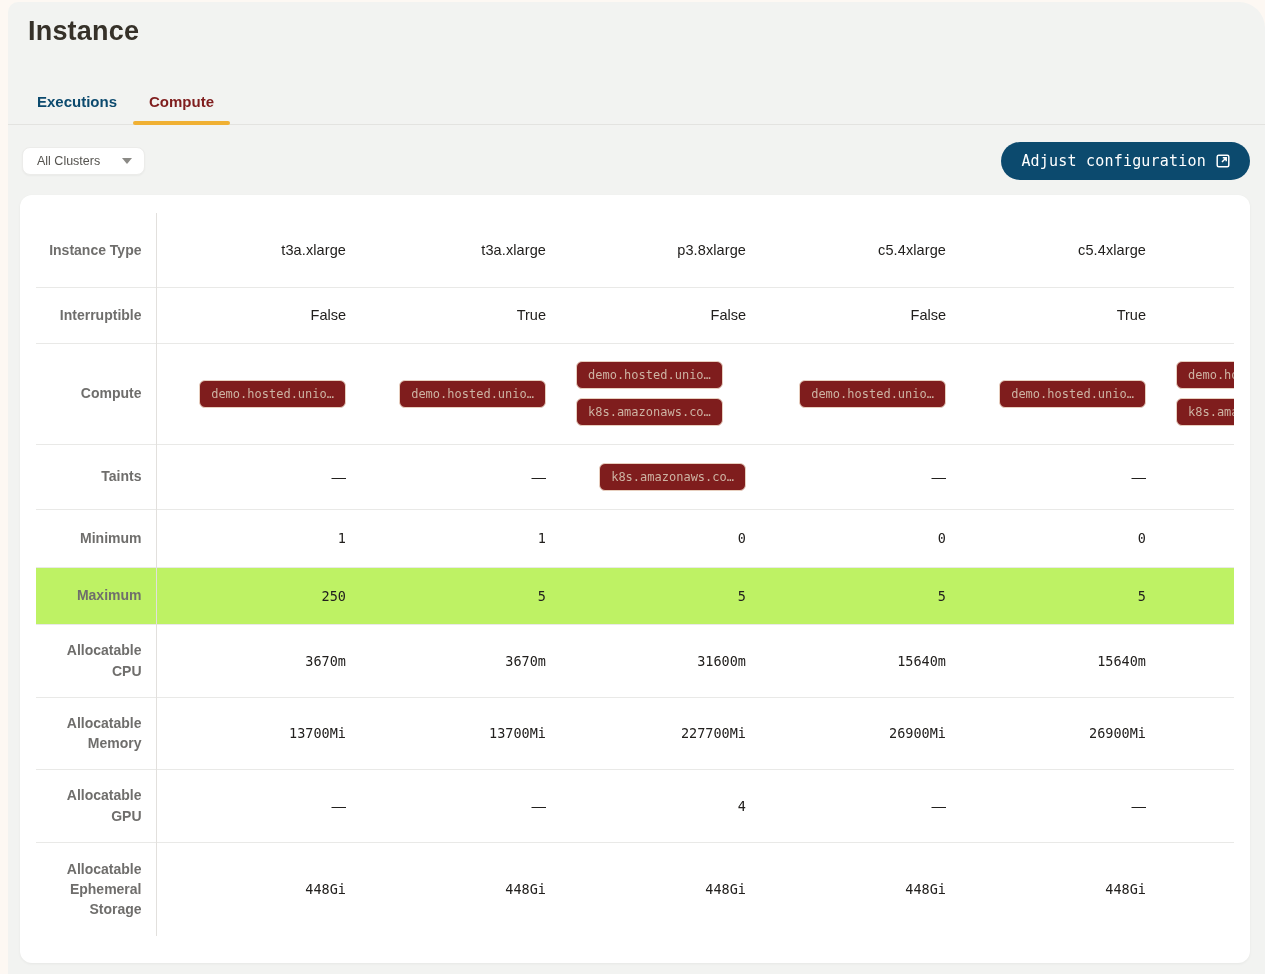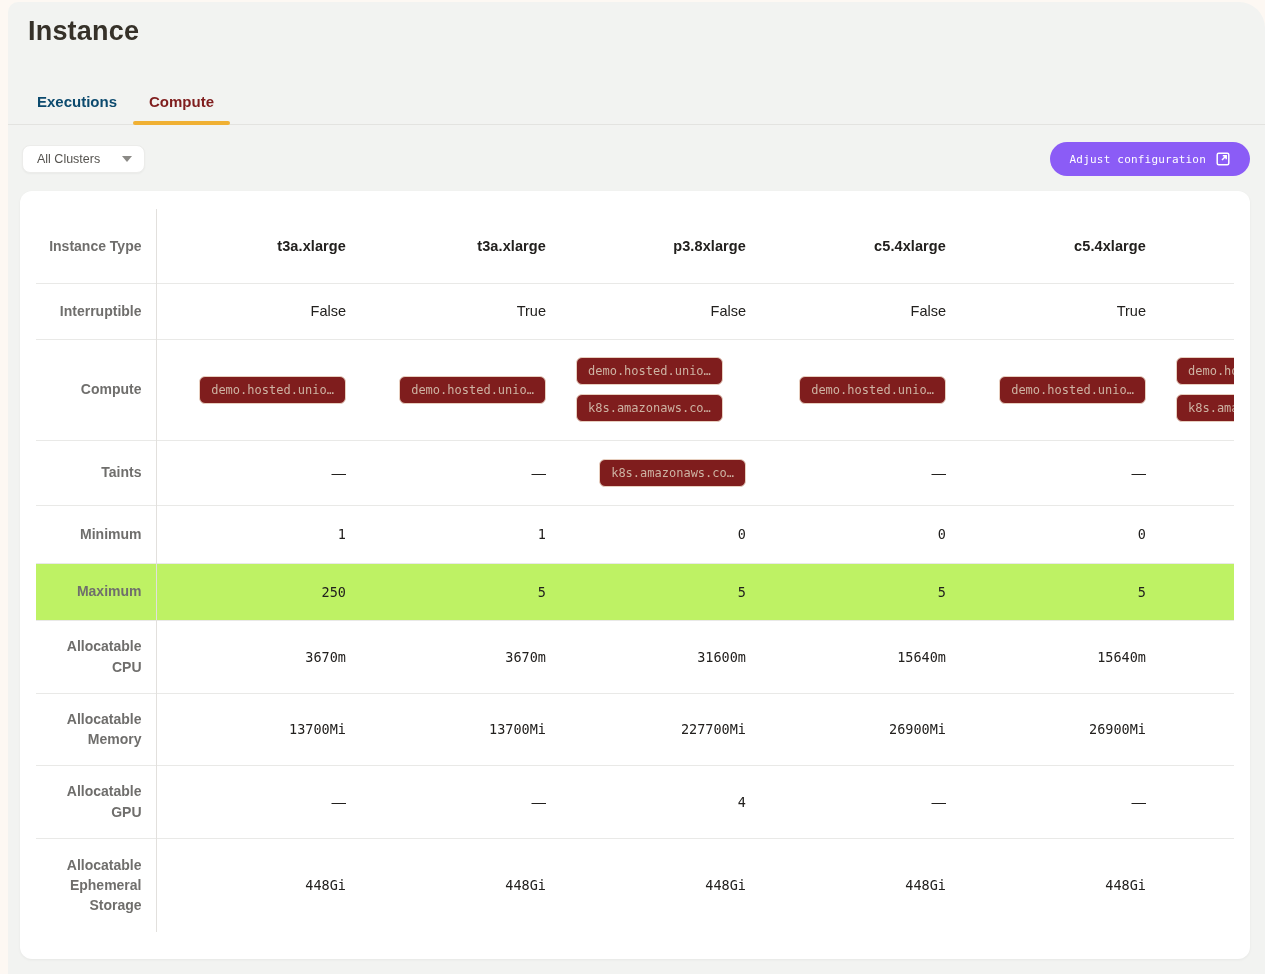--- a/index.html
+++ b/index.html
@@ -49,23 +49,23 @@
     padding:6px 12px 6px 14px; font-size:12.5px; color:#55534f;
     box-shadow:0 1px 2px rgba(0,0,0,.04); cursor:pointer;
   }
   .caret {
     width:0; height:0; border-left:5px solid transparent;
     border-right:5px solid transparent; border-top:6px solid #8b8a86;
     display:inline-block;
   }
   .adjust-btn {
     display:inline-flex; align-items:center; gap:10px;
-    background:#8b5cf6; color:#ffffff; border:none; border-radius:19px;
+    background:#0c4a6e; color:#ffffff; border:none; border-radius:19px;
     padding:10px 20px; font-family:"DejaVu Sans Mono", monospace;
-    font-size:11px; cursor:pointer; letter-spacing:.2px;
+    font-size:15px; cursor:pointer; letter-spacing:.2px;
   }
   .ext-icon { display:inline-block; line-height:0; }
   
   .card {
     margin:15px 15px 0 12px; width:1230px; height:768px;
     background:#ffffff; border-radius:12px;
     box-shadow:0 1px 3px rgba(0,0,0,.05);
     padding:18px 16px 16px 16px;
     text-align:right;
   }
@@ -74,21 +74,21 @@
   col.c-label { width:120px; }
   col.c-data  { width:200px; }
   td { vertical-align:middle; }
   tr + tr td { border-top:1px solid #e9e9e7; }
   td.label {
     font-size:14px; font-weight:700; color:#6f6e6c;
     border-right:1px solid #e2e0dd; padding:10px 14px 10px 1px;
     line-height:1.45;
   }
   td.cell { padding:10px 10px 10px 20px; font-size:14.5px; color:#22201e; }
-  td.cell.bold { font-weight:700; letter-spacing:.1px; }
+  td.cell.bold { font-weight:400; letter-spacing:.1px; }
   td.cell.mono { font-family:"DejaVu Sans Mono", monospace; font-size:13.5px; }
   tr.r-instance td { height:74px; }
   tr.r-inter td    { height:56px; }
   tr.r-labels td   { height:101px; }
   tr.r-taints td   { height:65px; }
   tr.r-min td      { height:58px; }
   tr.r-max td      { height:57px; }
   tr.r-cpu td      { height:73px; }
   tr.r-mem td      { height:72px; }
   tr.r-gpu td      { height:73px; }

